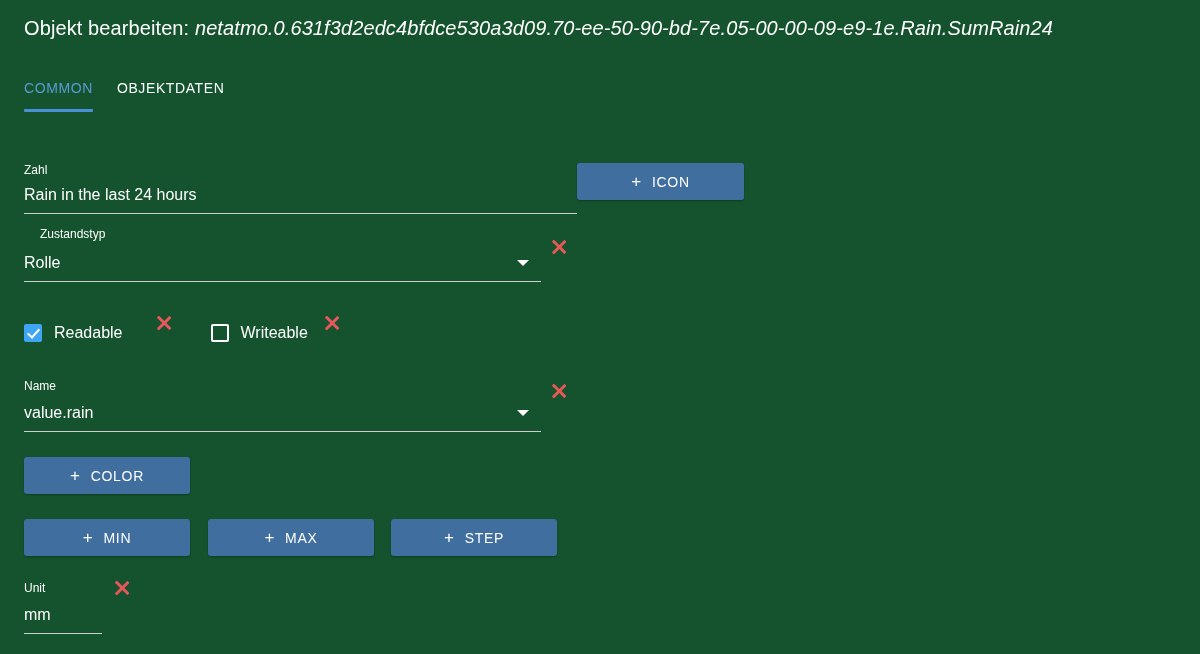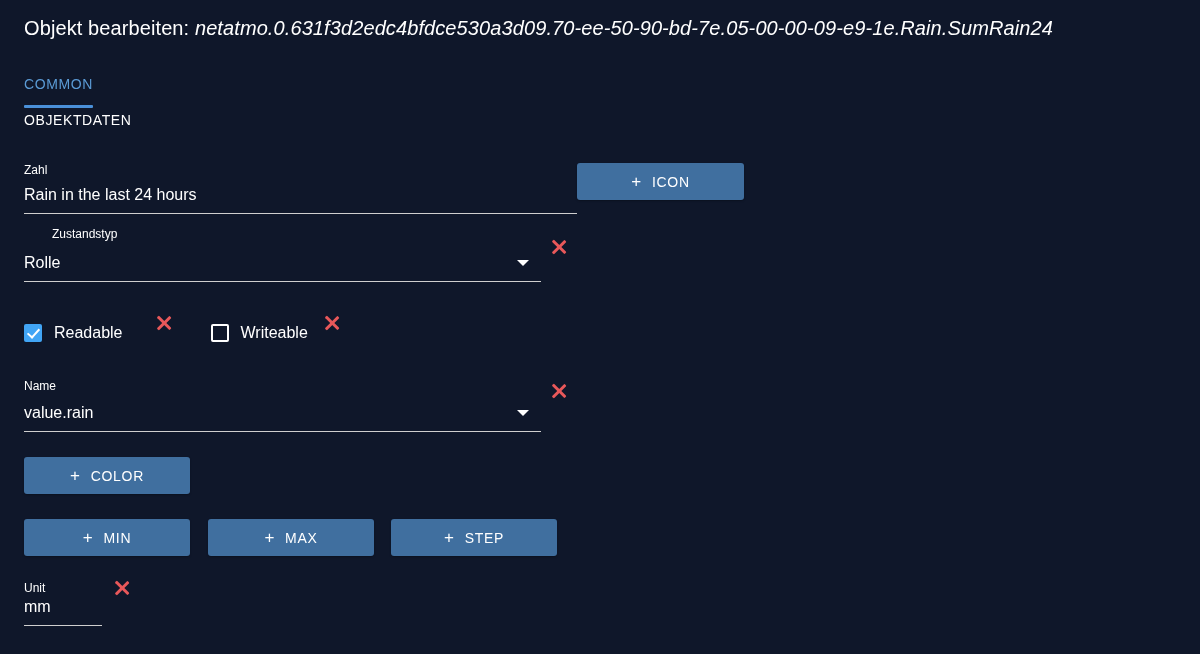--- a/index.html
+++ b/index.html
@@ -14,21 +14,21 @@
     background: #5a5a5a;
     font-family: "Liberation Sans", sans-serif;
     color: #ffffff;
     -webkit-font-smoothing: antialiased;
   }
 
   .page {
     position: relative;
     width: 1200px;
     height: 654px;
-    background: #0f172a;
+    background: #14532d;
   }
 
   
   .header {
     position: absolute;
     left: 0; top: 0;
     width: 1200px;
     height: 56px;
     display: flex;
     align-items: center;
@@ -45,23 +45,22 @@
     font-style: italic;
   }
 
   
   .tabs {
     position: absolute;
     left: 0; top: 72px;
     width: 1200px;
     height: 44px;
     display: flex;
-    align-items: flex-start;
+    align-items: center;
     padding-left: 24px;
-    flex-direction: column;
   }
   .tab {
     position: relative;
     font-size: 14px;
     font-weight: 500;
     letter-spacing: 0.6px;
     color: #ffffff;
     padding: 4px 0 16px 0;
     margin-right: 24px;
     cursor: pointer;
@@ -151,21 +150,21 @@
     width: 167px;
   }
 
   
   .row-type {
     position: absolute;
     left: 24px;
     top: 96px;
     width: 517px;
   }
-  .row-type .field-label { margin-left: 28px; margin-bottom: 10px; }
+  .row-type .field-label { margin-left: 16px; margin-bottom: 10px; }
   .select-line {
     position: relative;
   }
   .caret {
     position: absolute;
     right: 12px;
     top: 8px;
     width: 0; height: 0;
     border-left: 6px solid transparent;
     border-right: 6px solid transparent;
@@ -266,21 +265,21 @@
   .btn-max  { position: absolute; left: 208px; top: 389px; width: 166px; }
   .btn-step { position: absolute; left: 391px; top: 389px; width: 166px; }
 
   
   .row-unit {
     position: absolute;
     left: 24px;
     top: 450px;
     width: 78px;
   }
-  .row-unit .field-label { }
+  .row-unit .field-label { margin-bottom: 8px; }
 </style>
 </head>
 <body>
 
 <div class="page">
 
   <div class="header">
     <div class="header-title"><span>Objekt bearbeiten: </span><span class="obj-id">netatmo.0.631f3d2edc4bfdce530a3d09.70-ee-50-90-bd-7e.05-00-00-09-e9-1e.Rain.SumRain24</span></div>
   </div>
 

